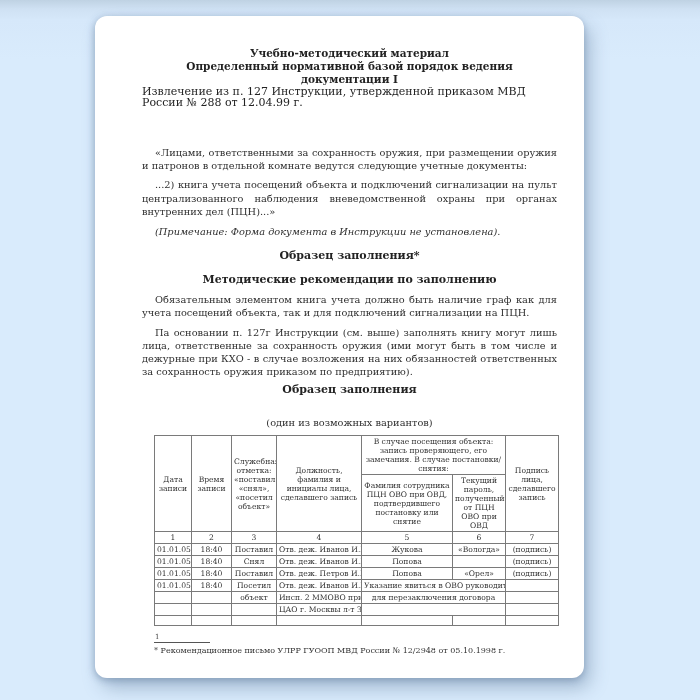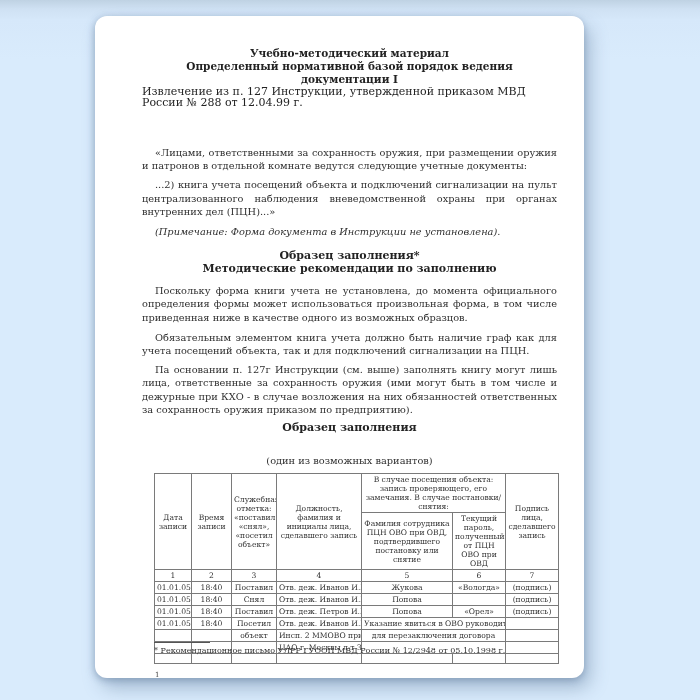--- a/index.html
+++ b/index.html
@@ -14,21 +14,21 @@
     box-shadow:6px 10px 18px rgba(105,132,162,.48),0 2px 6px rgba(105,132,162,.35),-2px 2px 7px rgba(105,132,162,.22);
     box-sizing:border-box;padding:31px 27px 0 47px;color:#2f2f2f;
   }
   .t1{font-size:10.5px;line-height:13px;font-weight:bold;text-align:center;color:#222;}
   .t2{font-size:11px;line-height:11px;font-weight:normal;text-align:left;color:#222;}
   p.body{font-size:9.8px;line-height:13.2px;text-align:justify;text-indent:13px;margin:0;}
   p.m1{margin-top:38px;} p.m2{margin-top:6px;} p.m3{margin-top:7px;}
   p.m4{margin-top:9px;} p.m5{margin-top:7px;} p.m6{margin-top:6px;}
   .italic{font-style:italic;}
   .hc{font-size:11px;line-height:13px;font-weight:bold;text-align:center;color:#222;}
-  .hc.s1{margin-top:11px;} .hc.s2{} .hc.s3{margin-top:5px;}
+  .hc.s1{margin-top:11px;} .hc.s2{margin-top:11px;} .hc.s3{margin-top:5px;}
   .sub{font-size:9.8px;line-height:13px;text-align:center;margin-top:20px;}
   table.sample{
     border-collapse:collapse;table-layout:fixed;width:404px;margin:6px 0 0 12px;
   }
   table.sample th,table.sample td{
     border:1px solid #7a7a7a;font-weight:normal;font-size:7.6px;line-height:9px;
     text-align:center;vertical-align:middle;padding:1px 2px;box-sizing:border-box;
     overflow:hidden;color:#333;
   }
   tr.hrow1 th.grp{height:27px;}
@@ -49,21 +49,20 @@
   <div class="t1">Определенный нормативной базой порядок ведения документации I</div>
   <div class="t2">Извлечение из п. 127 Инструкции, утвержденной приказом МВД России № 288 от 12.04.99 г.</div>
 
   <p class="body m1">«Лицами, ответственными за сохранность оружия, при размещении оружия и патронов в отдельной комнате ведутся следующие учетные документы:</p>
   <p class="body m2">...2) книга учета посещений объекта и подключений сигнализации на пульт централизованного наблюдения вневедомственной охраны при органах внутренних дел (ПЦН)...»</p>
   <p class="body m3 italic">(Примечание: Форма документа в Инструкции не установлена).</p>
 
   <div class="hc s1">Образец заполнения*</div>
   <div class="hc s2">Методические рекомендации по заполнению</div>
 
-  <p class="body m4">Поскольку форма книги учета не установлена, до момента официального определения формы может использоваться произвольная форма, в том числе приведенная ниже в качестве одного из возможных образцов.</p>
   <p class="body m5">Обязательным элементом книга учета должно быть наличие граф как для учета посещений объекта, так и для подключений сигнализации на ПЦН.</p>
   <p class="body m6">Па основании п. 127г Инструкции (см. выше) заполнять книгу могут лишь лица, ответственные за сохранность оружия (ими могут быть в том числе и дежурные при КХО - в случае возложения на них обязанностей ответственных за сохранность оружия приказом по предприятию).</p>
 
   <div class="hc s3">Образец заполнения</div>
   <div class="sub">(один из возможных вариантов)</div>
 
   <table class="sample">
     <colgroup>
       <col style="width:37px">
         <col style="width:40px">

